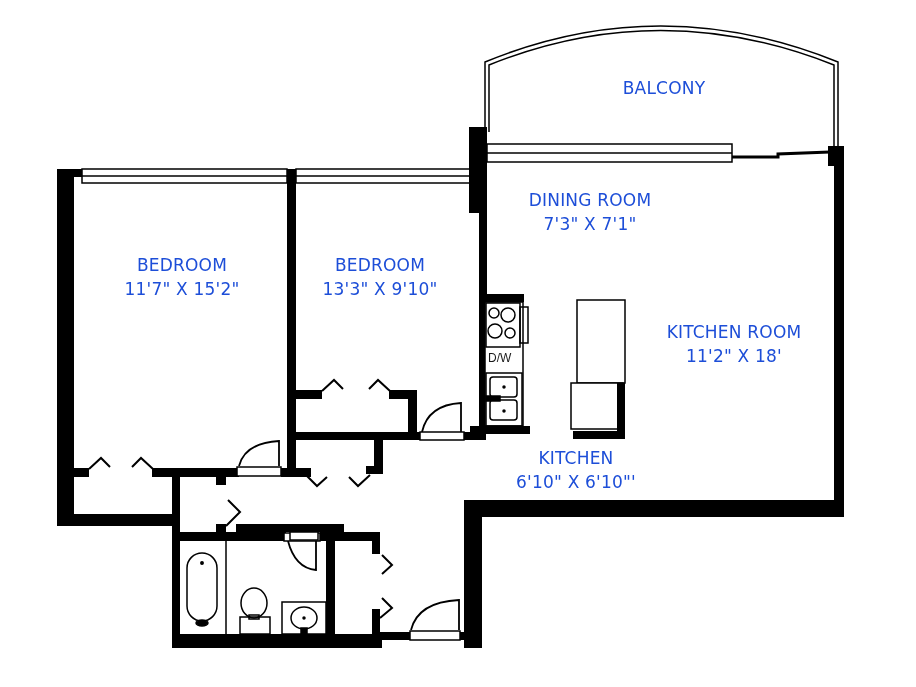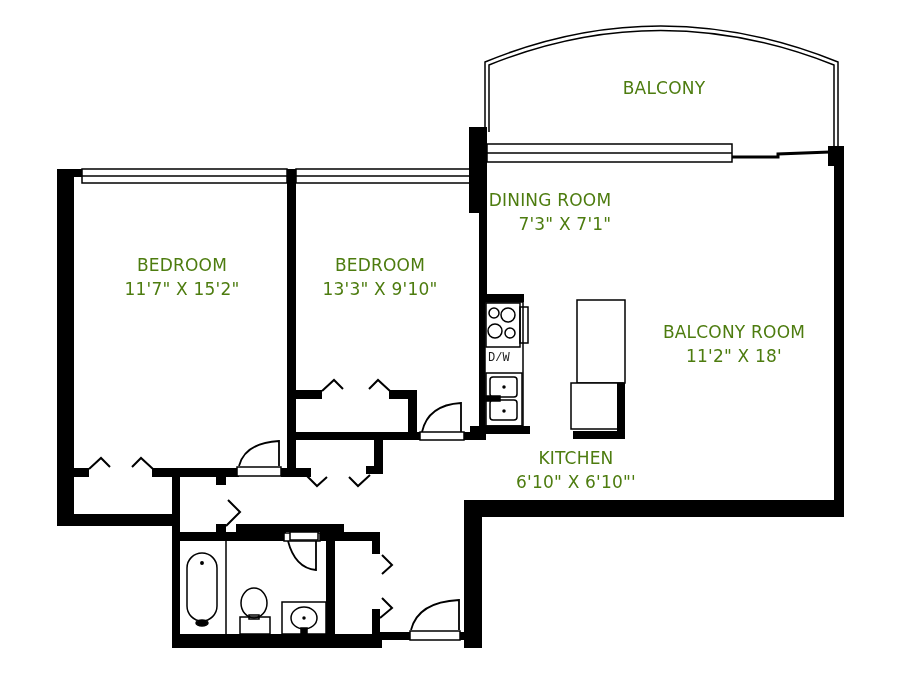--- a/index.html
+++ b/index.html
@@ -1,20 +1,20 @@
 <!DOCTYPE html>
 <html><head>
 <meta charset="utf-8">
 <style>
   html, body { margin: 0; padding: 0; background: #ffffff; }
   body { width: 916px; height: 687px; overflow: hidden; position: relative; font-family: "DejaVu Sans", sans-serif; }
   #plan { position: absolute; left: 0; top: 0; width: 916px; height: 687px; }
-  .label { position: absolute; text-align: center; color: #4d7c0f; font-family: "DejaVu Sans", sans-serif; font-size: 17px; line-height: 24px; white-space: nowrap; letter-spacing: 0.2px; transform: translateX(-50%); }
+  .label { position: absolute; text-align: center; color: #1d4ed8; font-family: "DejaVu Sans", sans-serif; font-size: 17px; line-height: 24px; white-space: nowrap; letter-spacing: 0.2px; transform: translateX(-50%); }
   .label .dims { display: block; }
-  .dw { position: absolute; font-family: Liberation Mono, monospace; font-size: 12px; color: #1a1a1a; }
+  .dw { position: absolute; font-family: Liberation Sans, sans-serif; font-size: 12px; color: #1a1a1a; }
 </style>
 </head>
 <body>
 
 <svg id="plan" viewBox="0 0 916 687" xmlns="http://www.w3.org/2000/svg">
 
   <g fill="none" stroke="#000" stroke-width="1.5">
     <path d="M485 132 L485 62 Q660 -10 838 62 L838 146"></path>
     <path d="M489 132 L489 65 Q660 -4 834 65 L834 146"></path>
   </g>
@@ -151,33 +151,33 @@
     <rect x="282" y="602" width="44" height="32"></rect>
     <ellipse cx="304" cy="618" rx="13" ry="11"></ellipse>
     <circle cx="304" cy="618" r="1" fill="#000"></circle>
     <rect x="301" y="628" width="6" height="6" fill="#000"></rect>
   </g>
 </svg>
 
 <div class="label" style="left:664px; top:76px;">
   <span>BALCONY</span>
 </div>
-<div class="label" style="left:550px; top:188px;text-align:right;">
+<div class="label" style="left:590px; top:188px;">
   <span>DINING ROOM</span>
   <span class="dims">7'3" X 7'1"</span>
 </div>
 <div class="label" style="left:182px; top:253px;">
   <span>BEDROOM</span>
   <span class="dims">11'7" X 15'2"</span>
 </div>
 <div class="label" style="left:380px; top:253px;">
   <span>BEDROOM</span>
   <span class="dims">13'3" X 9'10"</span>
 </div>
 <div class="label" style="left:734px; top:320px;">
-  <span>BALCONY ROOM</span>
+  <span>KITCHEN ROOM</span>
   <span class="dims">11'2" X 18'</span>
 </div>
 <div class="label" style="left:556px; top:446px;margin-left:20px;">
   <span>KITCHEN</span>
   <span class="dims">6'10" X 6'10"'</span>
 </div>
 <div class="dw" style="left:488px; top:351px;">D/W</div>
 
 </body></html>

